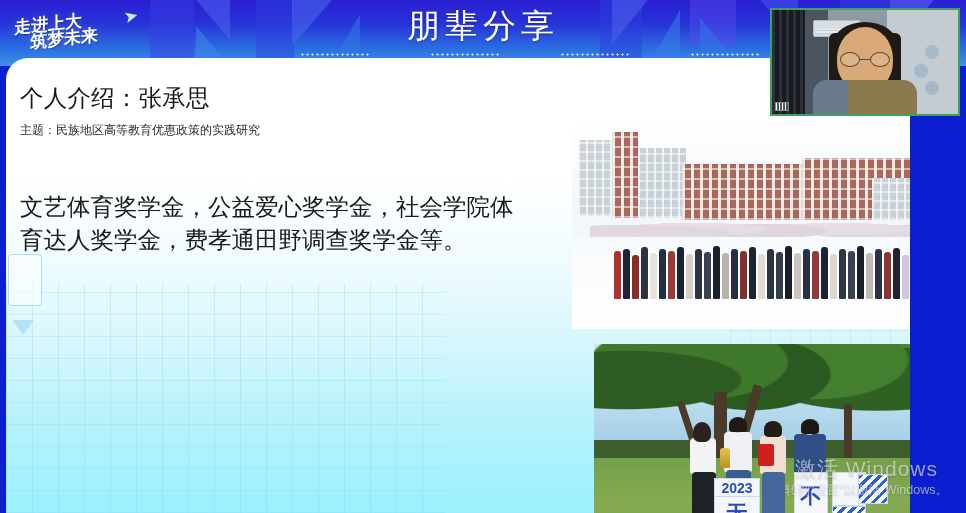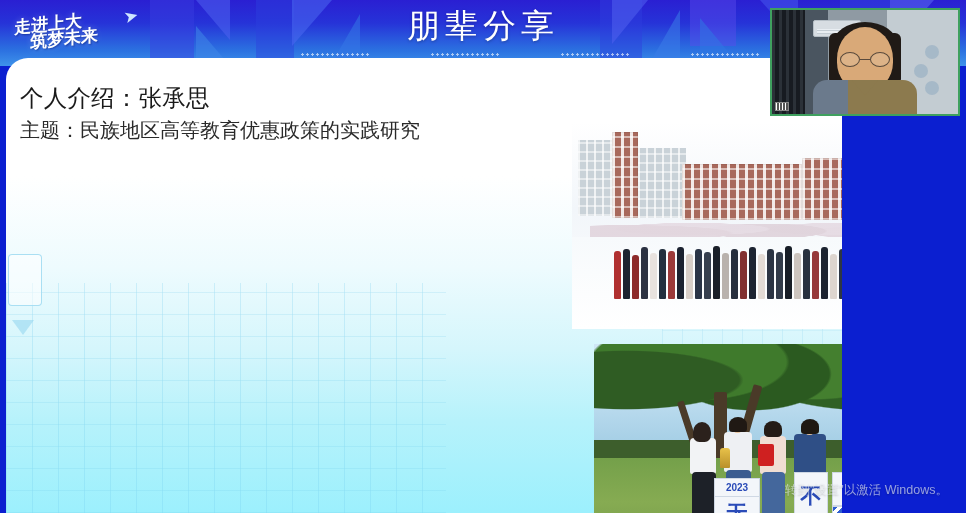--- a/index.html
+++ b/index.html
@@ -82,21 +82,21 @@
     right: 4px; top: 4px;
     font-size: 17px;
     color: #cfe6ff;
     transform: rotate(-14deg);
   }
 
   
   .card {
     position: absolute;
     left: 6px; top: 58px;
-    width: 836px; height: 455px;
+    width: 904px; height: 455px;
     border-top-left-radius: 22px;
     border-top-right-radius: 4px;
     background: linear-gradient(180deg,
        #ffffff 0%, #ffffff 26%, #eefbfe 46%,
        #d5f6fc 64%, #b6f2fb 80%, #9cf0fd 100%);
     overflow: hidden;
   }
   .wm-lines {
     position: absolute; left: 0; bottom: 0;
     width: 440px; height: 230px;
@@ -148,21 +148,21 @@
     letter-spacing: .2px;
     white-space: nowrap;
   }
   .para {
     font-size: 23.5px;
     line-height: 33px;
     letter-spacing: .1px;
   }
   .para b { font-weight: bold; }
   .line-small {
-    font-size: 20px;
+    font-size: 12px;
     line-height: 30px;
     color: #2a2a2a;
   }
   .blk-gap { height: 46px; }
   .para-awards {
     font-size: 23.5px;
     line-height: 33px;
   }
 
   
@@ -428,20 +428,21 @@
     <div class="textcol">
 
       <div class="line-big">个人介绍：张承思</div>
 
 
 
       <div class="line-small">主题：民族地区高等教育优惠政策的实践研究</div>
 
       <div class="blk-gap"></div>
 
+      <div class="para-awards">文艺体育奖学金，公益爱心奖学金，社会学院体育达人奖学金，费孝通田野调查奖学金等。</div>
     </div>
 
     <div class="photo photo-group">
       <div class="pg-sky"></div>
       <div class="pg-grey" style="left:6px;top:18px;width:34px;height:76px;"></div>
       <div class="pg-bld win" style="left:40px;top:10px;width:26px;height:86px;"></div>
       <div class="pg-grey" style="left:66px;top:26px;width:48px;height:70px;"></div>
       <div class="pg-bld win" style="left:110px;top:42px;width:120px;height:56px;"></div>
       <div class="pg-bld win" style="left:230px;top:36px;width:120px;height:62px;"></div>
       <div class="pg-grey" style="left:300px;top:56px;width:90px;height:42px;"></div>
@@ -510,21 +511,21 @@
       <div style="position:absolute;left:170px;top:77px;width:18px;height:16px;border-radius:50% 50% 25% 25%;background:#241c16;"></div>
 
       <div class="pc-person" style="left:200px;top:90px;width:32px;height:46px;background:#2f4f86;"></div>
       <div class="pc-person" style="left:204px;top:134px;width:26px;height:60px;background:#e2e0d8;"></div>
       <div class="pc-head" style="left:210px;top:80px;"></div>
       <div style="position:absolute;left:207px;top:75px;width:18px;height:15px;border-radius:50% 50% 20% 20%;background:#1e1812;"></div>
 
       <div class="pc-trophy" style="left:126px;top:104px;"></div>
       <div class="pc-red" style="left:164px;top:100px;"></div>
 
-      <div class="pc-box" style="left:120px;top:134px;width:46px;height:20px;font-size:10px;">2023</div>
+      <div class="pc-box" style="left:120px;top:134px;width:46px;height:20px;font-size:14px;">2023</div>
       <div class="pc-box" style="left:120px;top:152px;width:46px;height:36px;font-size:22px;">无</div>
 
       <div class="pc-box" style="left:200px;top:128px;width:34px;height:46px;font-size:21px;">不</div>
 
       <div class="pc-box" style="left:238px;top:128px;width:34px;height:34px;"></div>
       <div class="pc-box stripe" style="left:238px;top:162px;width:34px;height:22px;"></div>
 
       <div class="pc-box stripe" style="left:264px;top:130px;width:30px;height:30px;"></div>
     </div>
   </div>
@@ -544,16 +545,17 @@
     <div class="wc-glass">
         <span></span>
         <span></span>
       </div>
     <div class="wc-body"></div>
     <div class="wc-collar"></div>
     <div class="wc-mini"></div>
   </div>
 
   <div class="winmark">
+    <div class="w1">激活 Windows</div>
     <div class="w2">转到"设置"以激活 Windows。</div>
   </div>
 
 </div>
 
 </body></html>

